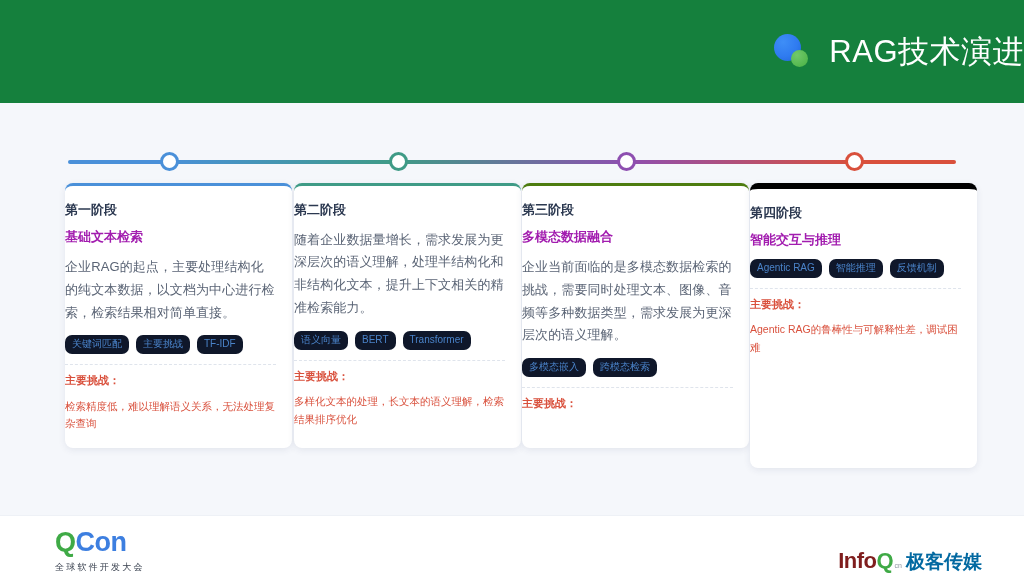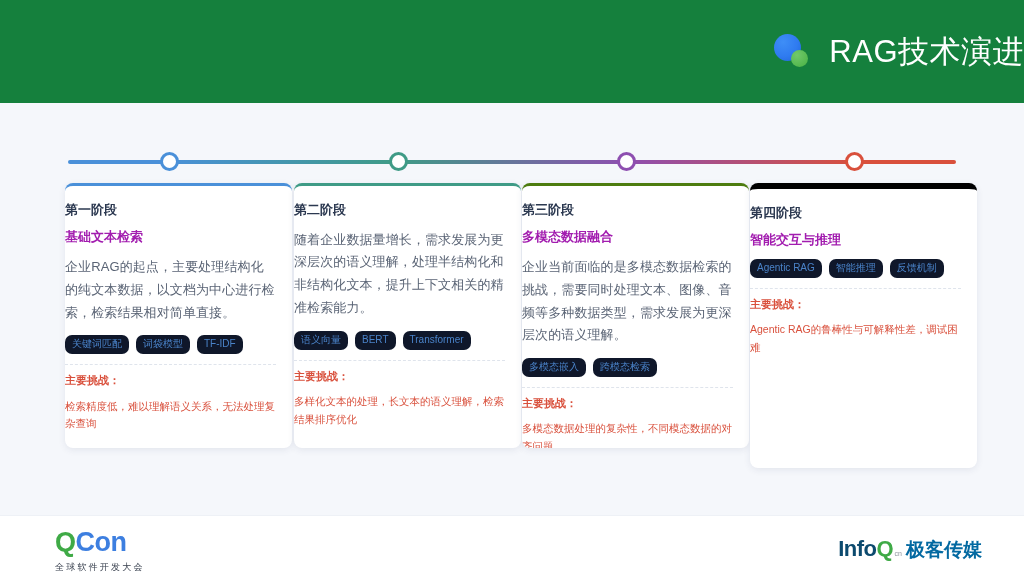--- a/index.html
+++ b/index.html
@@ -203,23 +203,24 @@
   .infoq {
     position: absolute;
     right: 42px;
     top: 22px;
     display: flex;
     align-items: baseline;
   }
   .infoq-info {
     font-size: 22px;
     font-weight: bold;
-    color: #0c4a6e;
+    color: #7f1d1d;
     line-height: 1;
     letter-spacing: -0.5px;
+    margin-top: 12px;
   }
   .infoq-q {
     font-size: 22px;
     font-weight: bold;
     color: #3faa46;
     line-height: 1;
   }
   .infoq-cn {
     font-size: 7px;
     color: #8d949f;
@@ -254,21 +255,21 @@
   <div class="tl-marker m2"></div>
   <div class="tl-marker m3"></div>
   <div class="tl-marker m4"></div>
 
   <div class="card c1">
     <div class="stage-label">第一阶段</div>
     <div class="stage-title">基础文本检索</div>
     <div class="stage-desc">企业RAG的起点，主要处理结构化的纯文本数据，以文档为中心进行检索，检索结果相对简单直接。</div>
     <div class="tag-list">
       <span class="tag">关键词匹配</span>
-      <span class="tag">词袋模型</span>
+      <span class="tag">主要挑战</span>
       <span class="tag">TF-IDF</span>
     </div>
     <hr class="divider">
     <div class="challenge-label">主要挑战：</div>
     <div class="challenge-text">检索精度低，难以理解语义关系，无法处理复杂查询</div>
   </div>
 
   <div class="card c2">
     <div class="stage-label">第二阶段</div>
     <div class="stage-desc">随着企业数据量增长，需求发展为更深层次的语义理解，处理半结构化和非结构化文本，提升上下文相关的精准检索能力。</div>
@@ -285,21 +286,20 @@
   <div class="card c3">
     <div class="stage-label">第三阶段</div>
     <div class="stage-title">多模态数据融合</div>
     <div class="stage-desc">企业当前面临的是多模态数据检索的挑战，需要同时处理文本、图像、音频等多种数据类型，需求发展为更深层次的语义理解。</div>
     <div class="tag-list">
       <span class="tag">多模态嵌入</span>
       <span class="tag">跨模态检索</span>
     </div>
     <hr class="divider">
     <div class="challenge-label">主要挑战：</div>
-    <div class="challenge-text">多模态数据处理的复杂性，不同模态数据的对齐问题</div>
   </div>
 
   <div class="card c4">
     <div class="stage-label">第四阶段</div>
     <div class="stage-title">智能交互与推理</div>
     <div class="tag-list">
       <span class="tag">Agentic RAG</span>
       <span class="tag">智能推理</span>
       <span class="tag">反馈机制</span>
     </div>

